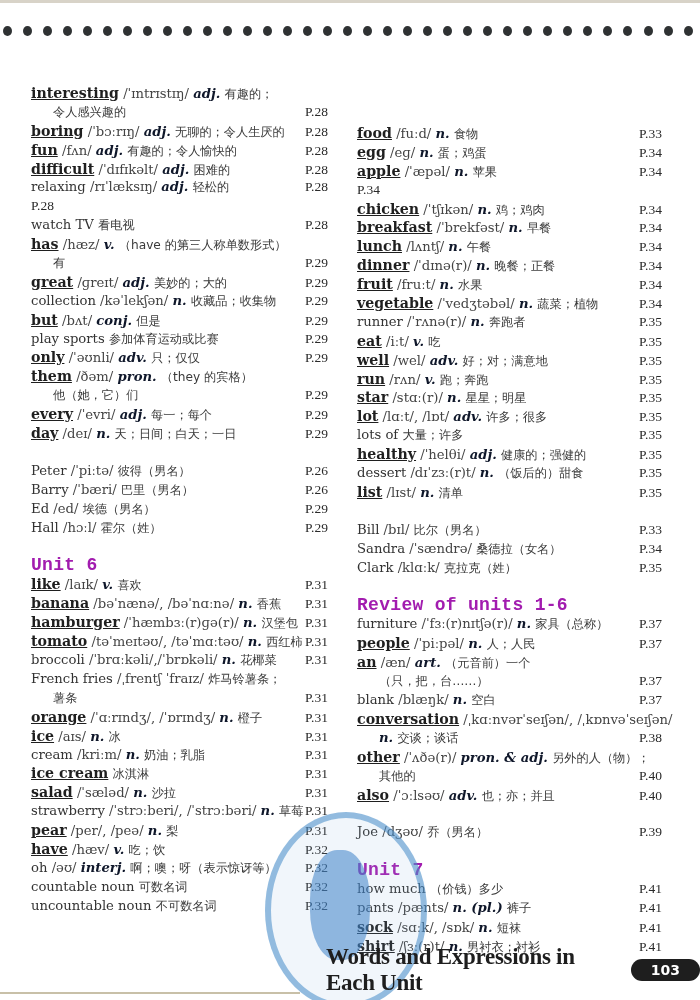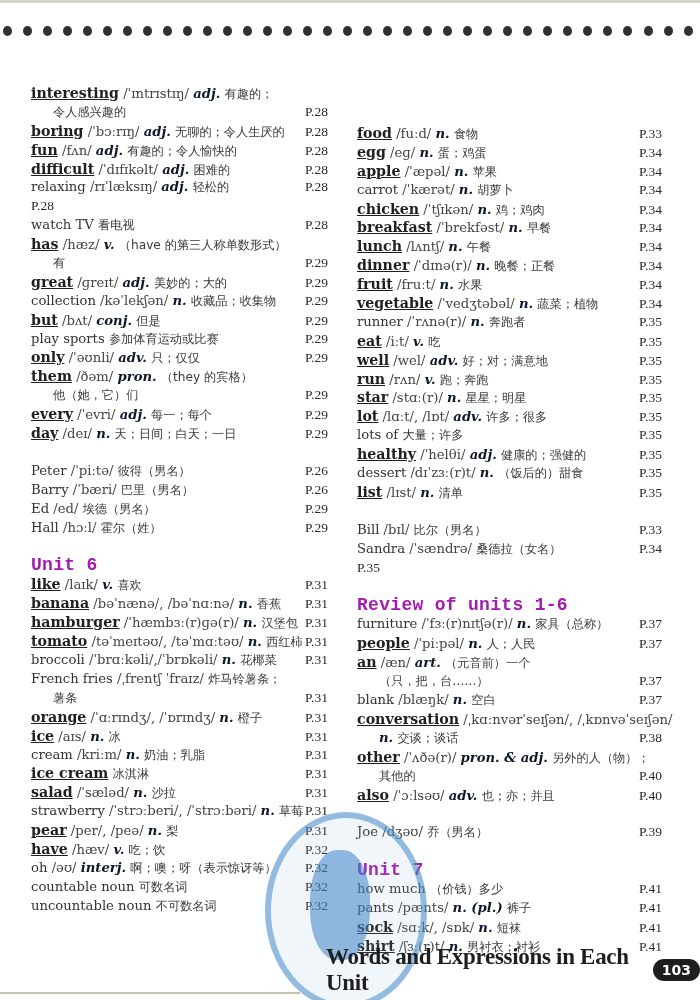--- a/index.html
+++ b/index.html
@@ -28,21 +28,21 @@
   .unit-title { font-family:Liberation Mono, monospace; font-weight:bold; font-size:18px; height:19px; line-height:19px; color:#a21caf; letter-spacing:0.3px; }
 
   .stamp { position:absolute; left:265px; top:812px; width:150px; height:185px; border-radius:50%;
     border:6px solid rgba(70,140,200,0.55); background:rgba(140,185,225,0.12); pointer-events:none; }
   .stamp-inner { position:absolute; left:310px; top:850px; width:60px; height:110px; border-radius:45%;
     background:rgba(60,130,200,0.55); pointer-events:none; }
 
   .footer { position:absolute; left:326px; top:944px; display:flex; align-items:center; gap:8px; }
   .footer-title { font-family:"Liberation Serif",serif; font-weight:bold; font-size:23px; color:#1e1e1e; letter-spacing:-0.3px; }
   .page-badge { background:#1e1e1e; color:#fff; font-family:"DejaVu Sans",sans-serif; font-weight:bold; font-size:14px;
-    border-radius:12px; padding:2px 9px; line-height:18px; }
+    border-radius:12px; padding:2px 20px; line-height:18px; }
   .bottom-edge { position:absolute; left:0; top:992px; width:300px; height:2px; background:#c8c0a8; }
 </style>
 </head>
 <body>
 
 <div class="top-edge"></div>
 <div class="dots" id="dots">
     <span class="dot"></span>
     <span class="dot"></span>
     <span class="dot"></span>
@@ -255,21 +255,20 @@
     </div>
     <div class="row">
       <span class="txt"><span class="hw">egg</span> <span class="ipa">/eɡ/</span>  <span class="pos">n.</span> <span class="cn">蛋；鸡蛋</span></span>
       <span class="pg">P.34</span>
     </div>
     <div class="row">
       <span class="txt"><span class="hw">apple</span> <span class="ipa">/ˈæpəl/</span>  <span class="pos">n.</span> <span class="cn">苹果</span></span>
       <span class="pg">P.34</span>
     </div>
     <div class="row">
-      <span class="txt"><span class="hw-plain">carrot</span> <span class="ipa">/ˈkærət/</span>  <span class="pos">n.</span> <span class="cn">胡萝卜</span></span>
       <span class="pg">P.34</span>
     </div>
     <div class="row">
       <span class="txt"><span class="hw">chicken</span> <span class="ipa">/ˈtʃɪkən/</span>  <span class="pos">n.</span> <span class="cn">鸡；鸡肉</span></span>
       <span class="pg">P.34</span>
     </div>
     <div class="row">
       <span class="txt"><span class="hw">breakfast</span> <span class="ipa">/ˈbrekfəst/</span>  <span class="pos">n.</span> <span class="cn">早餐</span></span>
       <span class="pg">P.34</span>
     </div>
@@ -332,20 +331,21 @@
     <div class="gap"></div>
     <div class="row">
       <span class="txt"><span class="hw-plain">Bill</span> <span class="ipa">/bɪl/</span>  <span class="cn">比尔（男名）</span></span>
       <span class="pg">P.33</span>
     </div>
     <div class="row">
       <span class="txt"><span class="hw-plain">Sandra</span> <span class="ipa">/ˈsændrə/</span>  <span class="cn">桑德拉（女名）</span></span>
       <span class="pg">P.34</span>
     </div>
     <div class="row">
+      <span class="txt"><span class="hw-plain">Clark</span> <span class="ipa">/klɑːk/</span>  <span class="cn">克拉克（姓）</span></span>
       <span class="pg">P.35</span>
     </div>
     <div class="gap"></div>
     <div class="unit-title">Review of units 1-6</div>
     <div class="row">
       <span class="txt"><span class="hw-plain">furniture</span> <span class="ipa">/ˈfɜː(r)nɪtʃə(r)/</span>  <span class="pos">n.</span> <span class="cn">家具（总称）</span></span>
       <span class="pg">P.37</span>
     </div>
     <div class="row">
       <span class="txt"><span class="hw">people</span> <span class="ipa">/ˈpiːpəl/</span>  <span class="pos">n.</span> <span class="cn">人；人民</span></span>

